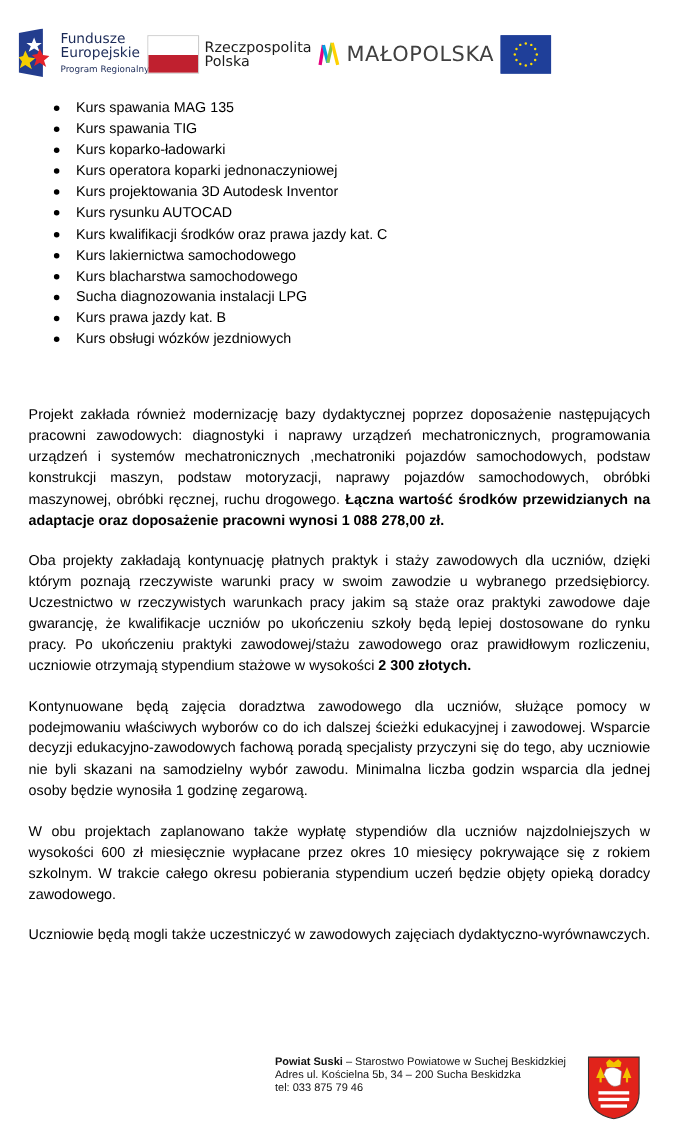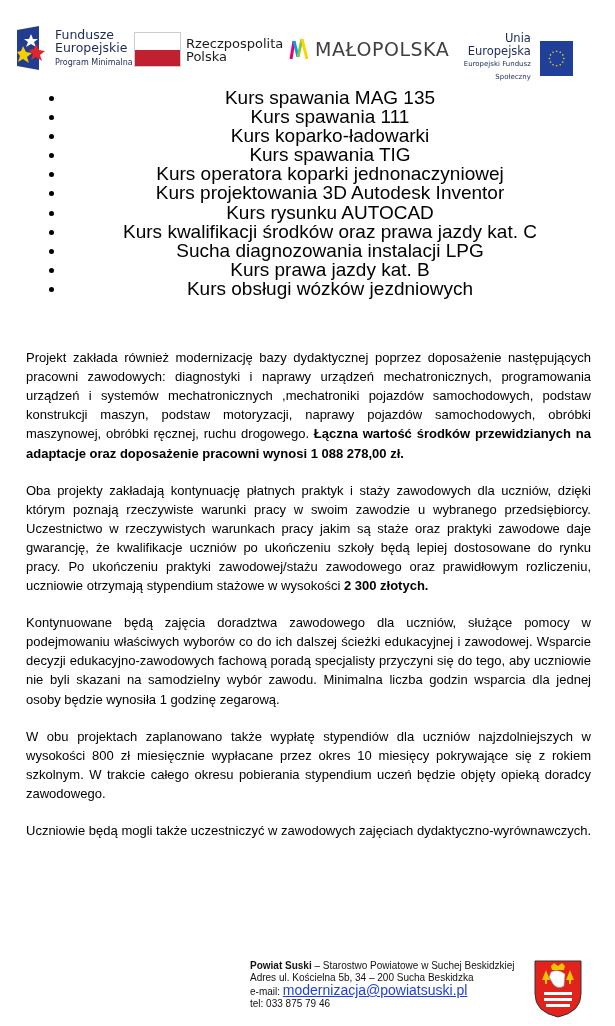--- a/index.html
+++ b/index.html
@@ -21,21 +21,21 @@
   .mp-text { margin-left: 6px; font-size: 19px; color: #404040; letter-spacing: 0.5px; font-family: "DejaVu Sans", sans-serif; }
   .ue-logo { left: 455px; top: 20px; }
   .ue-text { text-align: right; line-height: 13px; margin-right: 9px; }
   .ue-title { font-size: 11.5px; color: #1b2a57; font-family: "DejaVu Sans", sans-serif; }
   .ue-sub { font-size: 7px; color: #1b2a57; font-family: "DejaVu Sans", sans-serif; }
   .ue-flag { width: 46px; height: 35px; background: #1f3f99; position: relative; }
 
   .content { position: absolute; left: 26px; top: 88px; width: 565px;
              font-family: "DejaVu Sans", sans-serif; font-size: 12.1px; line-height: 19.1px; }
   ul.courses { list-style: none; margin: 0; padding: 0 0 0 23px; }
-  ul.courses li { position: relative; padding-left: 20px; font-family: "Liberation Sans", sans-serif; font-size: 19px; text-align: center; }
+  ul.courses li { position: relative; padding-left: 20px; font-family: "Liberation Sans", sans-serif; font-size: 13px; }
   ul.courses li::before { content: ""; position: absolute; left: 0; top: 8px; width: 5px; height: 5px; border-radius: 50%; background: #000; }
   p { margin: 0; text-align: justify; font-family: "Liberation Sans", sans-serif; font-size: 13px; }
   .gap-big { height: 50px; }
   .gap { height: 18px; }
   b { font-weight: bold; }
 
   .footer { position: absolute; left: 250px; top: 960px; width: 270px; 
             font-family: "Liberation Sans", sans-serif; font-size: 10px; line-height: 12px; color: #111; }
   .footer a { color: #1f3fe0; text-decoration: underline; font-size: 14px; }
   .crest { position: absolute; left: 534px; top: 960px; width: 48px; height: 58px; }
@@ -47,21 +47,21 @@
   <div class="logo fe-logo">
     <svg class="fe-mark" viewBox="0 0 28 44" width="28" height="44">
       <polygon points="0,4 22,0 22,44 0,40" fill="#233d8e"></polygon>
       <polygon points="14,8 16,13 21,13 17,16 19,21 14,18 9,21 11,16 7,13 12,13" fill="#ffffff"></polygon>
       <polygon points="6,20 9,26 15,27 10,31 12,37 6,33 1,36 3,30 0,26 4,25" fill="#f5cd00"></polygon>
       <polygon points="19,18 22,24 28,25 23,29 25,35 19,31 14,34 16,28 12,24 17,23" fill="#e4232b"></polygon>
     </svg>
     <div class="fe-text">
       <div class="fe-title">Fundusze</div>
       <div class="fe-title">Europejskie</div>
-      <div class="fe-sub">Program Minimalna</div>
+      <div class="fe-sub">Program Regionalny</div>
     </div>
   </div>
 
   <div class="logo rp-logo">
     <div class="rp-flag">
         <div class="w"></div>
         <div class="r"></div>
       </div>
     <div class="rp-text">
       <div>Rzeczpospolita</div>
@@ -73,24 +73,20 @@
     <svg width="20" height="22" viewBox="0 0 20 22">
       <line x1="2" y1="21" x2="5" y2="3" stroke="#e6007e" stroke-width="3"></line>
       <line x1="5" y1="3" x2="9" y2="19" stroke="#00a0e3" stroke-width="3"></line>
       <line x1="9" y1="19" x2="13" y2="1" stroke="#8bc53f" stroke-width="3"></line>
       <line x1="13" y1="1" x2="18" y2="21" stroke="#ffd200" stroke-width="3"></line>
     </svg>
     <div class="mp-text">MAŁOPOLSKA</div>
   </div>
 
   <div class="logo ue-logo">
-    <div class="ue-text">
-      <div class="ue-title">Unia Europejska</div>
-      <div class="ue-sub">Europejski Fundusz Społeczny</div>
-    </div>
     <svg class="ue-flag" width="46" height="35" viewBox="0 0 46 35">
       <rect width="46" height="35" fill="#1f3f99"></rect>
       <g fill="#ffdd00">
         <circle cx="23" cy="7.5" r="1.1"></circle>
           <circle cx="28" cy="8.8" r="1.1"></circle>
           <circle cx="31.5" cy="12.5" r="1.1"></circle>
         <circle cx="33" cy="17.5" r="1.1"></circle>
           <circle cx="31.5" cy="22.5" r="1.1"></circle>
           <circle cx="28" cy="26.2" r="1.1"></circle>
         <circle cx="23" cy="27.5" r="1.1"></circle>
@@ -100,57 +96,57 @@
           <circle cx="14.5" cy="12.5" r="1.1"></circle>
           <circle cx="18" cy="8.8" r="1.1"></circle>
       </g>
     </svg>
   </div>
 </div>
 
 <div class="content">
   <ul class="courses">
     <li>Kurs spawania MAG 135</li>
-    <li>Kurs spawania 111</li>
+    <li>Kurs spawania TIG</li>
     <li>Kurs koparko-ładowarki</li>
-    <li>Kurs spawania TIG</li>
     <li>Kurs operatora koparki jednonaczyniowej</li>
     <li>Kurs projektowania 3D Autodesk Inventor</li>
     <li>Kurs rysunku AUTOCAD</li>
     <li>Kurs kwalifikacji środków oraz prawa jazdy kat. C</li>
+    <li>Kurs lakiernictwa samochodowego</li>
+    <li>Kurs blacharstwa samochodowego</li>
     <li>Sucha diagnozowania instalacji LPG</li>
     <li>Kurs prawa jazdy kat. B</li>
     <li>Kurs obsługi wózków jezdniowych</li>
   </ul>
 
   <div class="gap-big"></div>
 
   <p><span>Projekt zakłada również modernizację bazy dydaktycznej poprzez doposażenie następujących pracowni zawodowych: diagnostyki i naprawy urządzeń mechatronicznych, programowania urządzeń i systemów mechatronicznych ,mechatroniki pojazdów samochodowych, podstaw konstrukcji maszyn, podstaw motoryzacji, naprawy pojazdów samochodowych, obróbki maszynowej, obróbki ręcznej, ruchu drogowego. </span><b>Łączna wartość środków przewidzianych na adaptacje oraz doposażenie pracowni wynosi 1 088 278,00 zł.</b></p>
 
   <div class="gap"></div>
 
   <p><span>Oba projekty zakładają kontynuację płatnych praktyk i staży zawodowych dla uczniów, dzięki którym poznają rzeczywiste warunki pracy w swoim zawodzie u wybranego przedsiębiorcy. Uczestnictwo w rzeczywistych warunkach pracy jakim są staże oraz praktyki zawodowe daje gwarancję, że kwalifikacje uczniów po ukończeniu szkoły będą lepiej dostosowane do rynku pracy.  Po ukończeniu praktyki zawodowej/stażu zawodowego oraz prawidłowym rozliczeniu, uczniowie otrzymają stypendium stażowe w wysokości </span><b>2 300 złotych.</b></p>
 
   <div class="gap"></div>
 
   <p>Kontynuowane będą zajęcia doradztwa zawodowego dla uczniów, służące pomocy w podejmowaniu właściwych wyborów co do ich dalszej ścieżki edukacyjnej i zawodowej. Wsparcie decyzji edukacyjno-zawodowych fachową poradą specjalisty przyczyni się do tego, aby uczniowie nie byli skazani na samodzielny wybór zawodu. Minimalna liczba godzin wsparcia dla jednej osoby będzie wynosiła 1 godzinę zegarową.</p>
 
   <div class="gap"></div>
 
-  <p>W obu projektach zaplanowano także wypłatę stypendiów dla uczniów najzdolniejszych w wysokości 800 zł miesięcznie wypłacane przez okres 10 miesięcy pokrywające się z rokiem szkolnym. W trakcie całego okresu pobierania stypendium uczeń będzie objęty opieką doradcy zawodowego.</p>
+  <p>W obu projektach zaplanowano także wypłatę stypendiów dla uczniów najzdolniejszych w wysokości 600 zł miesięcznie wypłacane przez okres 10 miesięcy pokrywające się z rokiem szkolnym. W trakcie całego okresu pobierania stypendium uczeń będzie objęty opieką doradcy zawodowego.</p>
 
   <div class="gap"></div>
 
   <p>Uczniowie będą mogli także uczestniczyć w zawodowych zajęciach dydaktyczno-wyrównawczych.</p>
 </div>
 
 <div class="footer">
   <div><b>Powiat Suski</b><span> – Starostwo Powiatowe w  Suchej Beskidzkiej</span></div>
   <div>Adres ul. Kościelna 5b, 34 – 200 Sucha Beskidzka</div>
-  <div><span>e-mail: </span><a>modernizacja@powiatsuski.pl</a></div>
   <div>tel: 033 875 79 46</div>
 </div>
 
 <svg class="crest" viewBox="0 0 48 58" width="48" height="58">
   <path d="M1,1 H47 V34 Q47,52 24,57 Q1,52 1,34 Z" fill="#e1231b" stroke="#333" stroke-width="1"></path>
   <polygon points="8,20 12,10 16,20" fill="#f3c300"></polygon>
   <rect x="11" y="20" width="2" height="4" fill="#f3c300"></rect>
   <polygon points="32,20 36,10 40,20" fill="#f3c300"></polygon>
   <rect x="35" y="20" width="2" height="4" fill="#f3c300"></rect>
   <polygon points="17,6 20,3 24,6 28,3 31,6 30,10 18,10" fill="#f3c300"></polygon>

